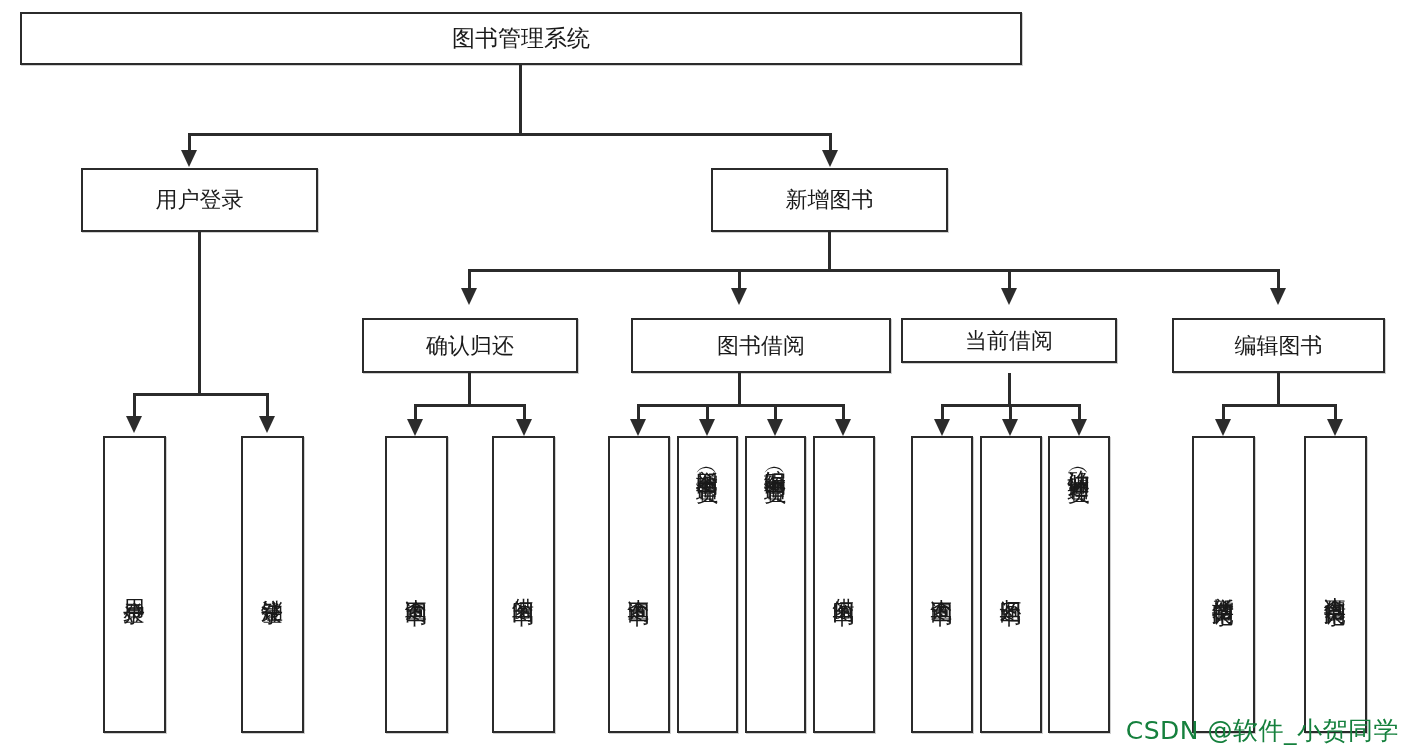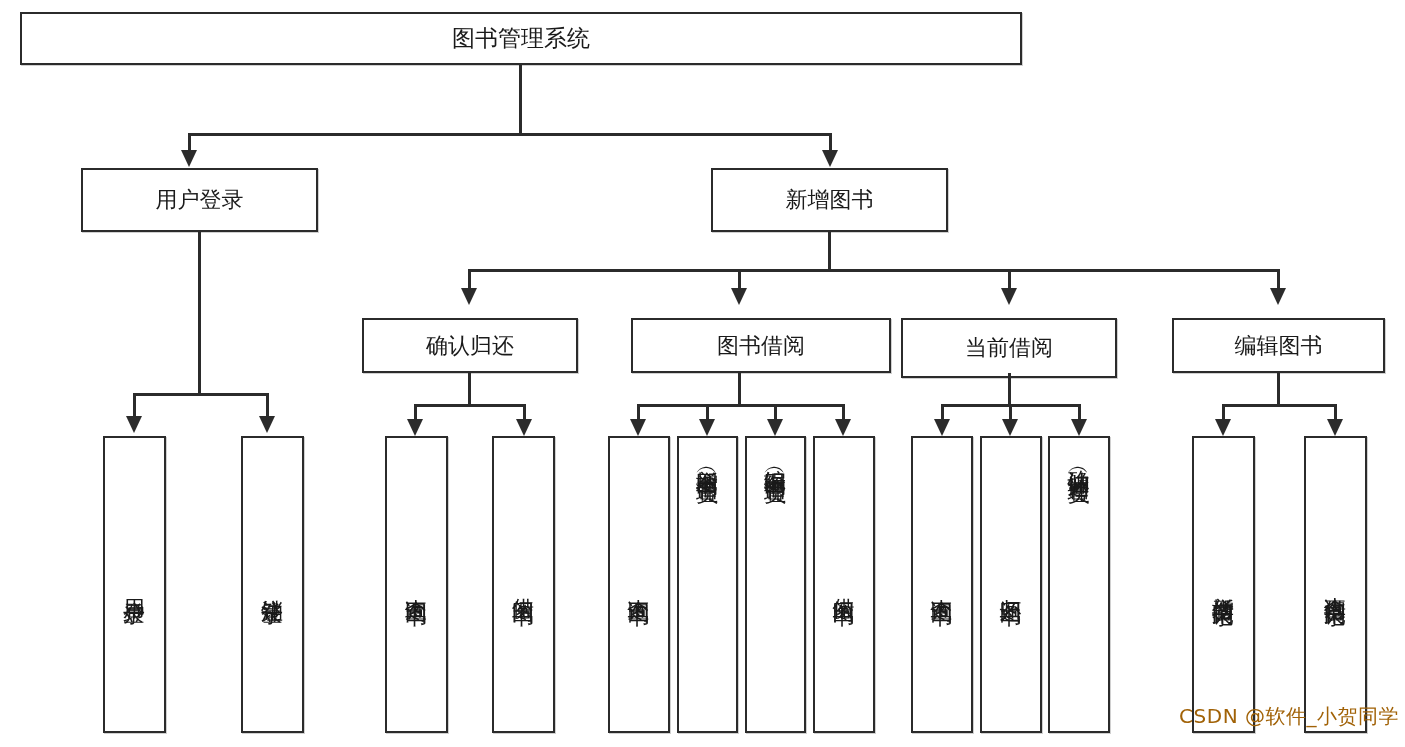--- a/index.html
+++ b/index.html
@@ -54,23 +54,23 @@
   .arrow{
     position:absolute;
     width:0;height:0;
     border-left:8px solid transparent;
     border-right:8px solid transparent;
     border-top:17px solid #2b2b2b;
   }
   #watermark{
     position:absolute;
     right:6px;
-    bottom:17px;
-    font-size:20px;
-    color:#a16207;
+    bottom:0;
+    font-size:25px;
+    color:#15803d;
     letter-spacing:.5px;
     white-space:nowrap;
     pointer-events:none;
   }
 </style>
 </head>
 <body>
 
 <div id="canvas">
 
@@ -111,21 +111,21 @@
   <div class="arrow" style="left:1001px;top:288px;"></div>
   <div class="ln v" style="left:1277px;top:269px;width:3px;height:22px;"></div>
   <div class="arrow" style="left:1270px;top:288px;"></div>
 
   <div class="node h-node" id="n-new-book" style="left:362px;top:318px;width:216px;height:55px;">
     <span class="lbl">确认归还</span>
   </div>
   <div class="node h-node" id="n-book-borrow" style="left:631px;top:318px;width:260px;height:55px;">
     <span class="lbl">图书借阅</span>
   </div>
-  <div class="node h-node" id="n-current-borrow" style="left:901px;top:318px;width:216px;height:60px;">
+  <div class="node h-node" id="n-current-borrow" style="left:901px;top:318px;width:216px;height:45px;">
     <span class="lbl">当前借阅</span>
   </div>
   <div class="node h-node" id="n-borrow-record" style="left:1172px;top:318px;width:213px;height:55px;">
     <span class="lbl">编辑图书</span>
   </div>
 
   <div class="ln v" style="left:468px;top:373px;width:3px;height:33px;"></div>
   <div class="ln h" style="left:414px;top:404px;width:112px;height:3px;"></div>
   <div class="ln v" style="left:414px;top:404px;width:3px;height:19px;"></div>
   <div class="arrow" style="left:407px;top:419px;"></div>

